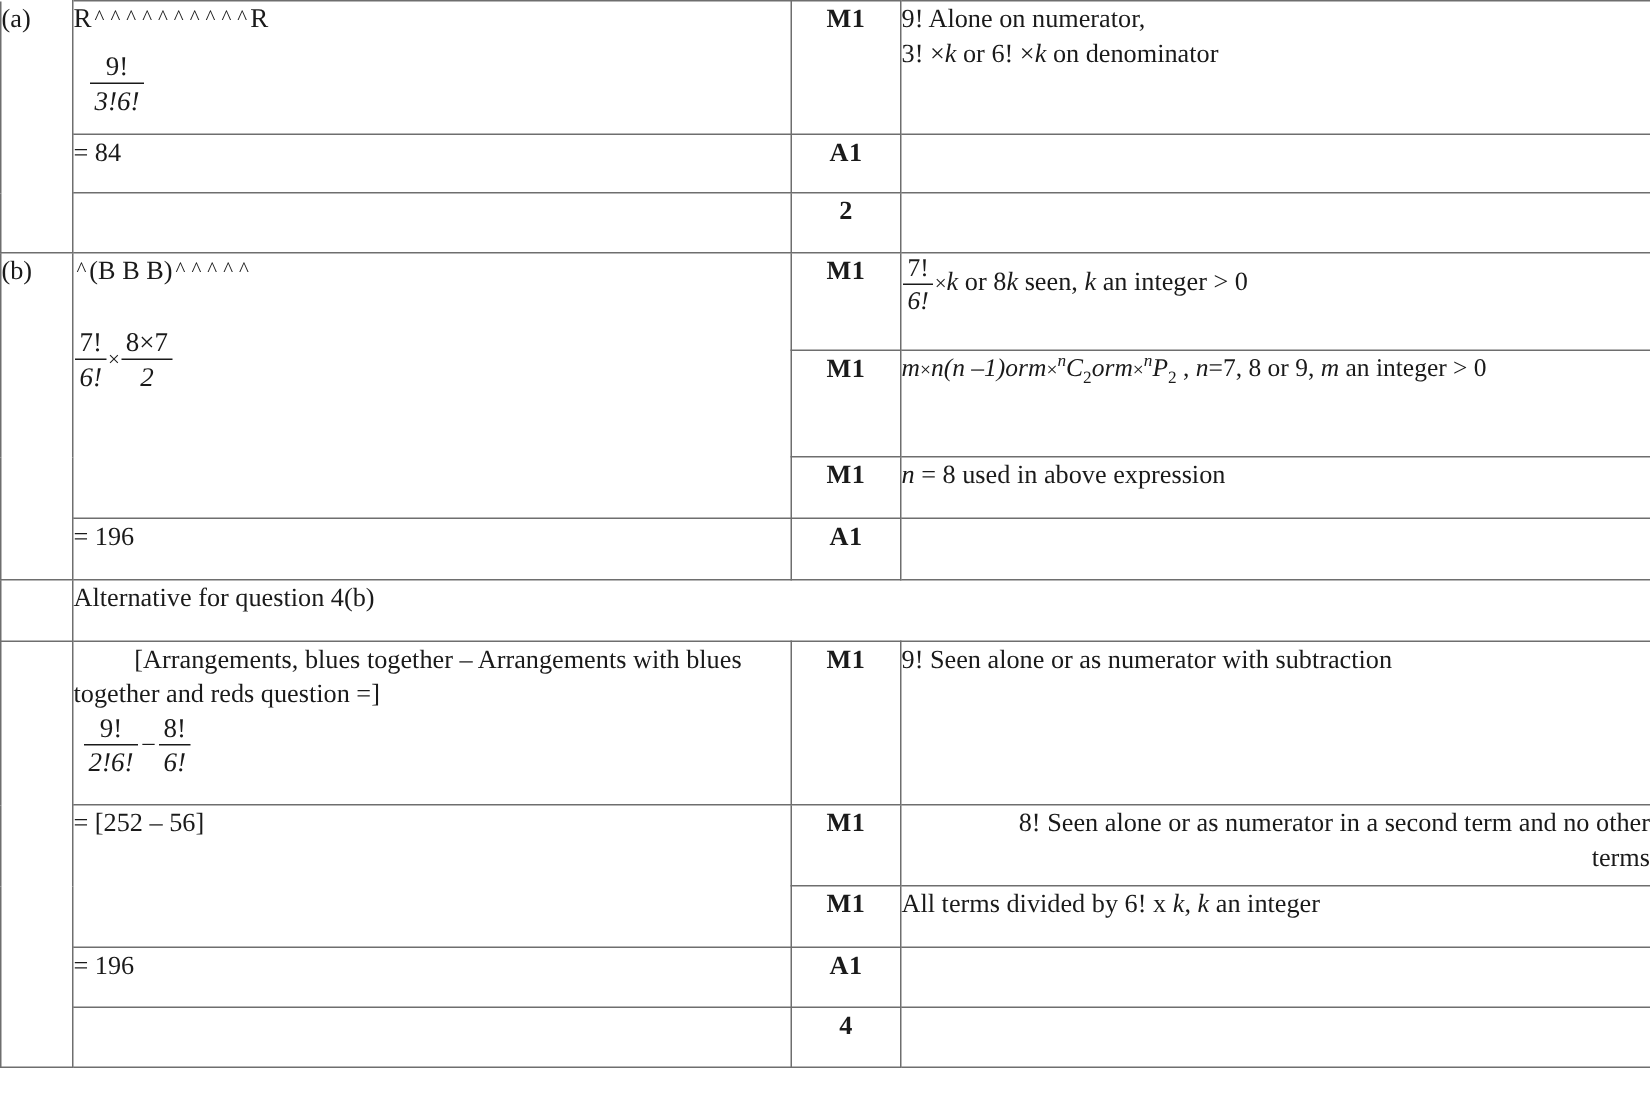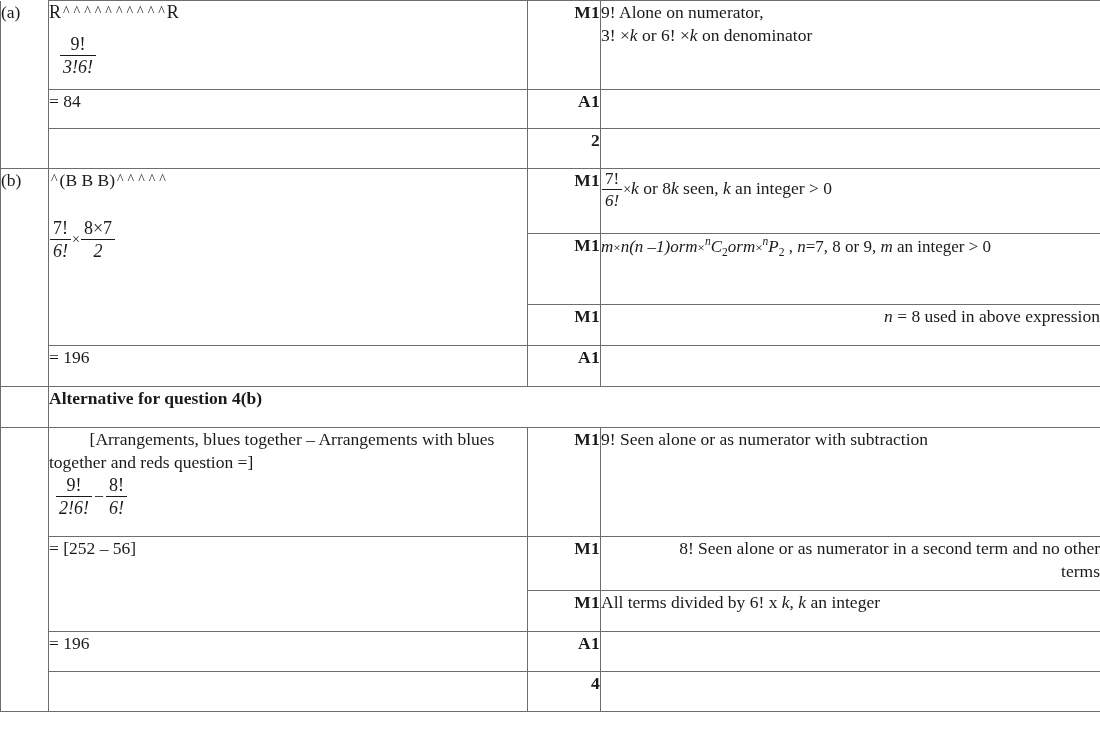--- a/index.html
+++ b/index.html
@@ -49,33 +49,33 @@
     border-bottom: none;
     padding: 6px 0 0 6px;
     font-size: 17.5px;
   }
   td.label.firstlabel { border-top: none; }
 
   td.working {
     padding: 7px 10px 7px 14px;
   }
   td.mark {
-    text-align: right;
+    text-align: center;
     font-weight: bold;
     padding: 7px 12px 7px 4px;
     font-size: 17px;
     letter-spacing: .3px;
   }
   td.notes {
     padding: 7px 10px 7px 12px;
     border-right: none;
   }
 
   td.altheader {
-    font-weight: bold;
+    font-weight: normal;
     padding: 9px 10px 9px 14px;
     font-size: 17.5px;
     border-right: none;
   }
 
   .spacer-left { border: none; }
 
   
   .it { font-style: italic; }
 
@@ -121,21 +121,21 @@
 
   .line-gap-1 { display:block; height: 9px; }
   .line-gap-2 { display:block; height: 26px; }
 
   
   .h-a1   { height: 88px; }
   .h-a2   { height: 38px; }
   .h-a3   { height: 39px; }
   .h-b1   { height: 64px; }
   .h-b2   { height: 70px; }
-  .h-b3   { height: 40px; text-align: right; }
+  .h-b3   { height: 40px; }
   .h-b4   { height: 40px; }
   .h-alth { height: 40px; }
   .h-alt1 { height: 108px; }
   .h-alt2 { height: 53px; text-align: right; }
   .h-alt3 { height: 40px; }
   .h-alt4 { height: 39px; }
   .h-alt5 { height: 39px; }
 </style>
 </head>
 <body>

